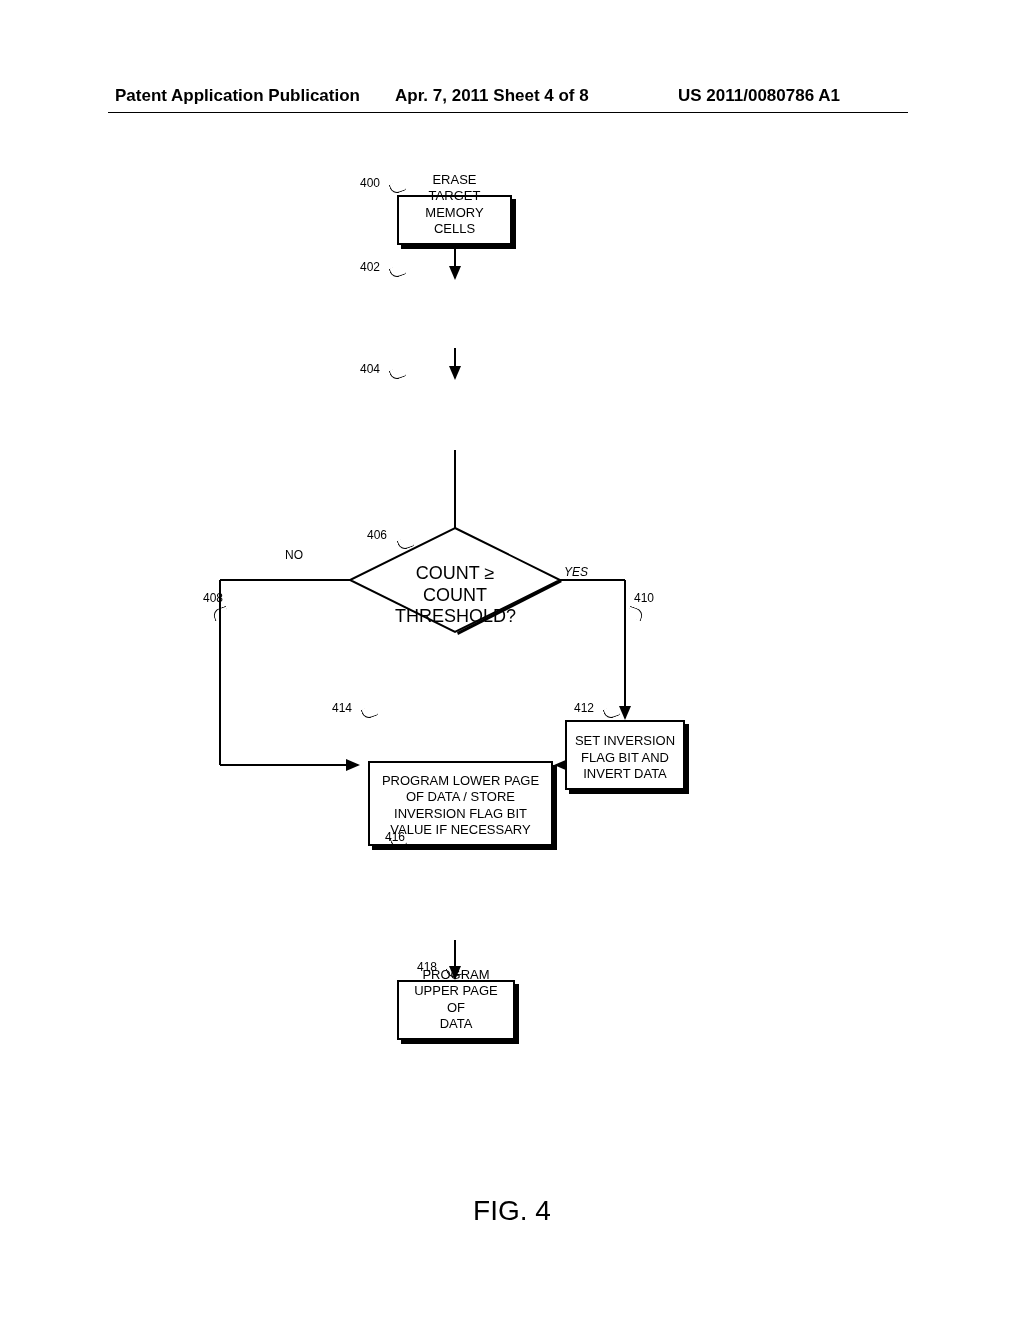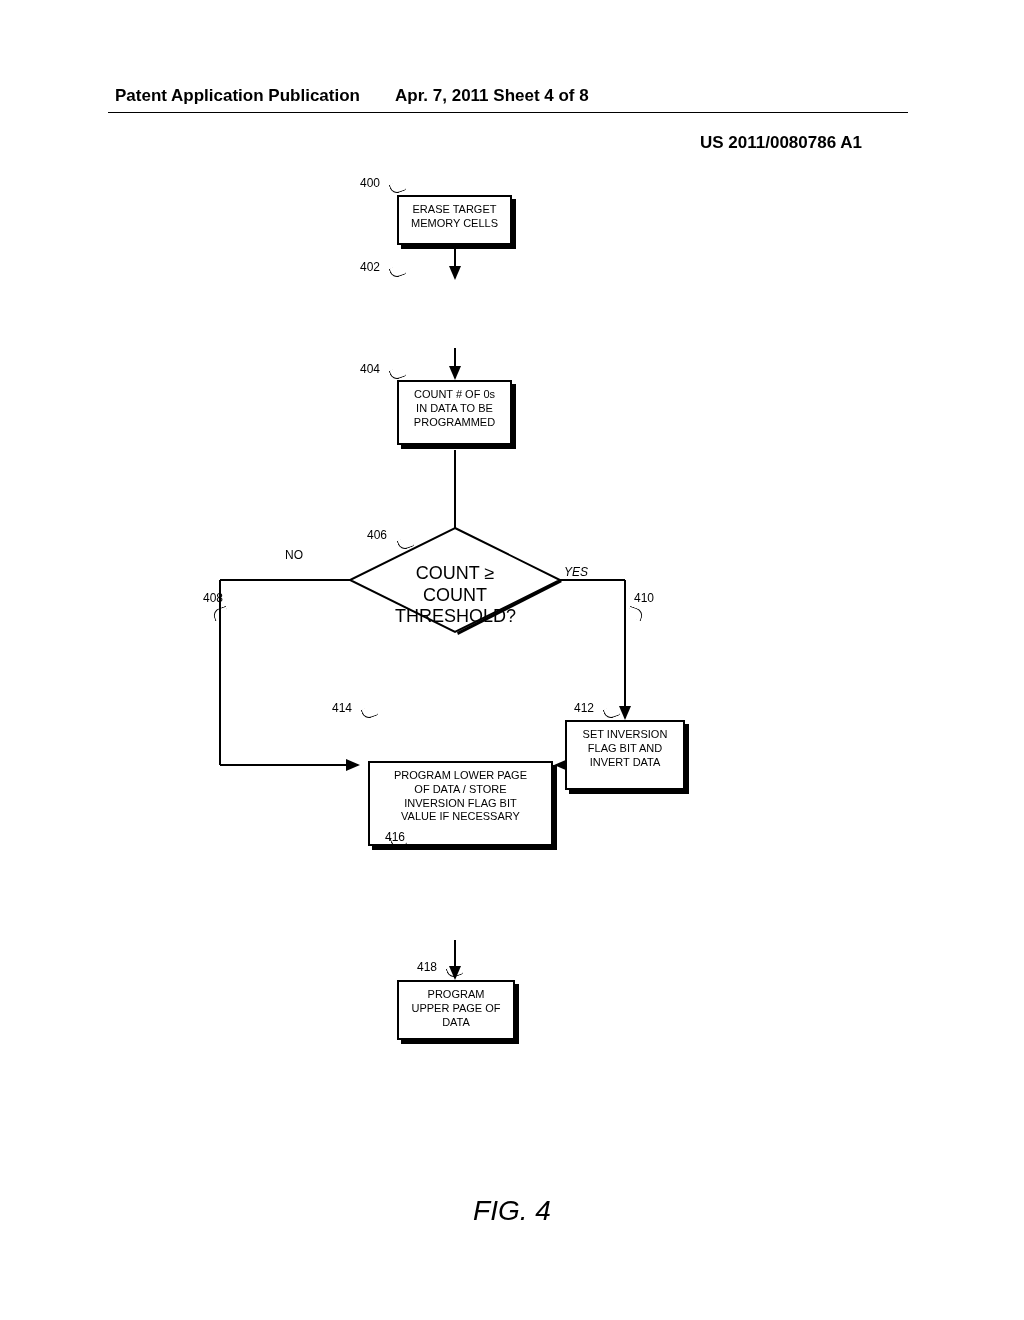--- a/index.html
+++ b/index.html
@@ -22,22 +22,21 @@
   .header-left {
     position: absolute;
     left: 115px;
   }
   .header-center {
     position: absolute;
     left: 395px;
   }
   .header-right {
     position: absolute;
-    left: 700px;
-    margin-top: 47px;
+    left: 678px;
   }
   .hr-line {
     position: absolute;
     top: 112px;
     left: 108px;
     width: 800px;
     height: 0;
     border-top: 1.5px solid #000;
   }
 
@@ -48,24 +47,24 @@
     width: 1024px;
     height: 1100px;
   }
 
   .box {
     position: absolute;
     background: #fff;
     border: 2px solid #000;
     box-shadow: 4px 4px 0 #000;
     text-align: center;
-    font-size: 11px;
+    font-size: 13px;
     line-height: 1.25;
     display: flex;
-    align-items: flex-start;
+    align-items: flex-end;
     justify-content: center;
     padding: 6px;
     box-sizing: border-box;
   }
 
   .label {
     position: absolute;
     font-size: 12px;
   }
 
@@ -79,21 +78,20 @@
     transform: rotate(-20deg);
   }
 
   .fig-caption {
     position: absolute;
     top: 1195px;
     width: 1024px;
     text-align: center;
     font-size: 28px;
     font-family: Arial, sans-serif;
-    font-style: italic;
   }
 
   svg.overlay {
     position: absolute;
     top: 0;
     left: 0;
     pointer-events: none;
   }
 </style>
 </head>
@@ -134,25 +132,20 @@
 
     <line x1="455" y1="660" x2="455" y2="698" stroke="#000" stroke-width="2" marker-end="url(#arrow)"></line>
 
     <line x1="455" y1="790" x2="455" y2="828" stroke="#000" stroke-width="2" marker-end="url(#arrow)"></line>
   </svg>
 
   <div class="box" style="left:397px; top:45px; width:115px; height:50px;">
       <span style="white-space:pre-line">ERASE TARGET
 MEMORY CELLS</span>
     </div>
-  <div class="box" style="left:397px; top:230px; width:115px; height:65px;">
-      <span style="white-space:pre-line">COUNT # OF 0s
-IN DATA TO BE
-PROGRAMMED</span>
-    </div>
 
   <div style="position:absolute; left:395px; top:413px; width:120px; text-align:center; font-size:18px; line-height:1.2;"><span style="white-space:pre-line">COUNT ≥ COUNT
 THRESHOLD?</span></div>
 
   <div class="box" style="left:565px; top:570px; width:120px; height:70px;">
       <span style="white-space:pre-line">SET INVERSION
 FLAG BIT AND
 INVERT DATA</span>
     </div>
   <div class="box" style="left:368px; top:570px; width:185px; height:85px;margin-top:41px;">

